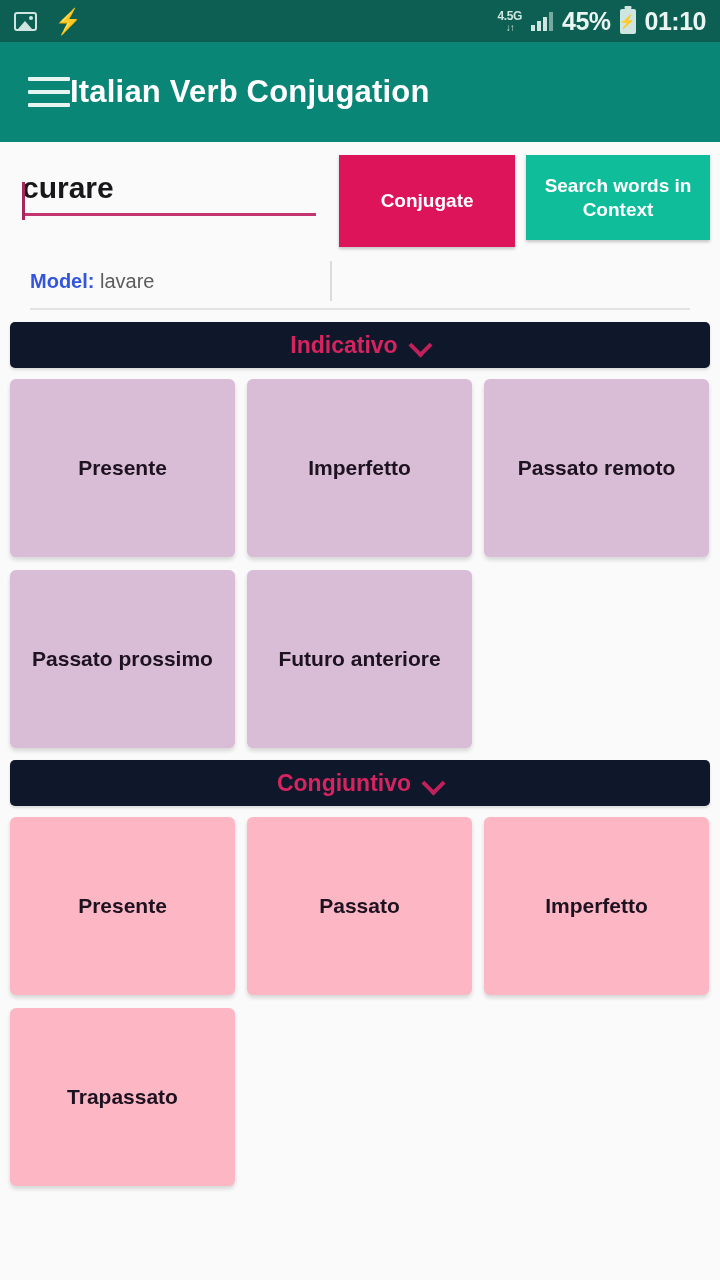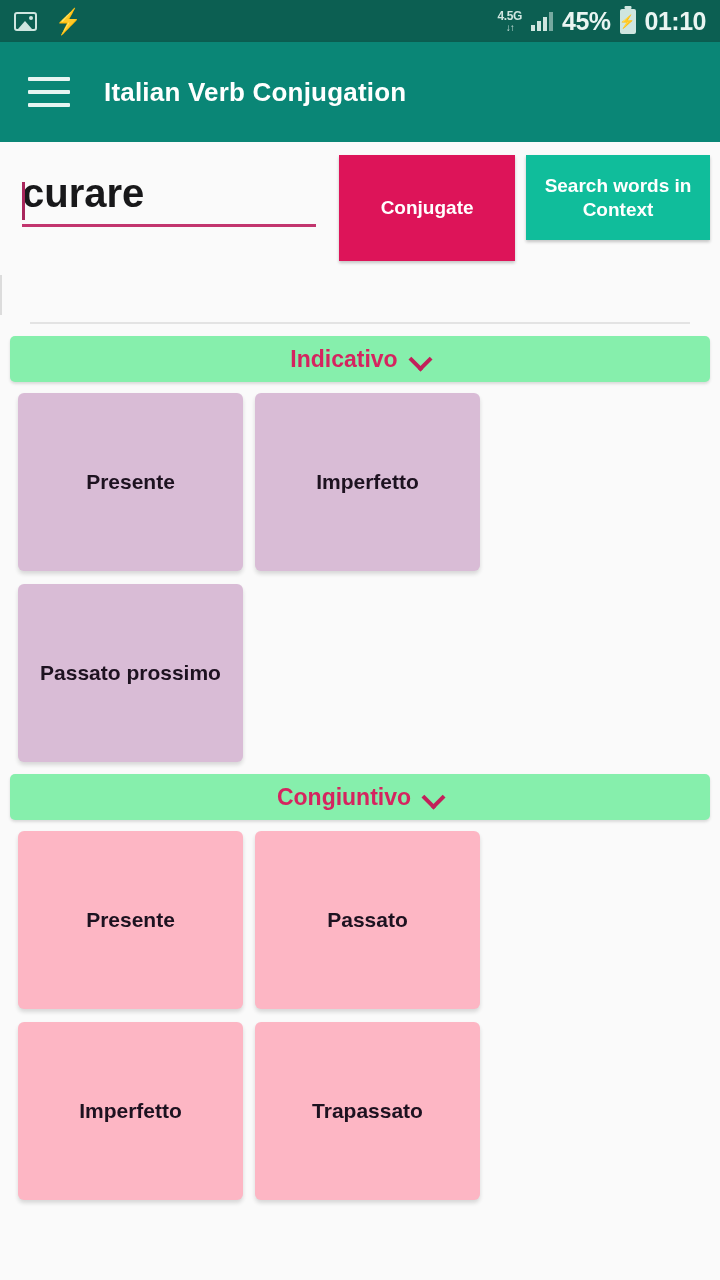--- a/index.html
+++ b/index.html
@@ -108,23 +108,22 @@
     flex: 0 0 auto;
   }
   .hamburger span {
     display: block;
     height: 4px;
     width: 100%;
     background: #e7f5f2;
     border-radius: 1px;
   }
   .app-title {
-    margin-left: 34px;
     color: #ffffff;
-    font-size: 26px;
+    font-size: 31px;
     font-weight: bold;
     letter-spacing: 0.2px;
   }
 
   
   .content {
     background: #fafafa;
     height: calc(1280px - 142px);
     overflow: hidden;
     position: relative;
@@ -140,21 +139,21 @@
     width: 320px;
     padding-left: 12px;
     padding-right: 12px;
     position: relative;
   }
   .verb-field {
     border: none;
     border-bottom: 3px solid #c2356e;
     background: transparent;
     font-family: "Liberation Sans", sans-serif;
-    font-size: 40px;
+    font-size: 30px;
     font-weight: bold;
     color: #18181a;
     width: 100%;
     padding: 16px 0 8px 0;
     outline: none;
     caret-color: #a8275c;
   }
   .caret {
     position: absolute;
     left: 12px;
@@ -174,21 +173,21 @@
     box-shadow: 0 2px 3px rgba(0,0,0,0.22);
     display: flex;
     align-items: center;
     justify-content: center;
     text-align: center;
     line-height: 1.25;
   }
   .btn-conjugate {
     background: #dd1459;
     width: 177px;
-    height: 106px;
+    height: 92px;
     margin-left: 11px;
   }
   .btn-context {
     background: #10bd9b;
     width: 185px;
     height: 85px;
     margin-left: 11px;
     padding: 0 10px;
   }
 
@@ -216,21 +215,21 @@
 
   .hr {
     height: 2px;
     background: #e3e3e3;
     margin: 11px 30px 0 30px;
   }
 
   
   .section-header {
     margin: 12px 10px 0 10px;
-    background: #86efac;
+    background: #0f172a;
     border-radius: 5px;
     height: 46px;
     display: flex;
     align-items: center;
     justify-content: center;
     gap: 13px;
     box-shadow: 0 2px 3px rgba(0,0,0,0.13);
     cursor: pointer;
   }
   .section-title {
@@ -251,21 +250,20 @@
     border-bottom: 4px solid #c2205a;
     transform: rotate(45deg);
   }
 
   .card-grid {
     display: flex;
     flex-wrap: wrap;
     padding: 0 10px;
     gap: 13px 12px;
     margin-top: 11px;
-    margin-left: 8px;
   }
   .tense-card {
     width: 225px;
     height: 178px;
     border-radius: 6px;
     display: flex;
     align-items: center;
     justify-content: center;
     text-align: center;
     font-size: 21px;
@@ -318,33 +316,39 @@
   <div class="search-row">
     <div class="verb-field-wrap">
       <span class="caret"></span>
       <input class="verb-field" type="text" value="curare" style="">
     </div>
     <button class="btn btn-conjugate">Conjugate</button>
     <button class="btn btn-context">Search words in Context</button>
   </div>
 
   <div class="meta-row">
+    <div class="meta-item first">
+      <span class="meta-key">Model:</span>
+      <span>lavare</span>
+    </div>
     <div class="meta-divider"></div>
   </div>
 
   <div class="hr"></div>
 
   <div class="section-header">
     <span class="section-title">Indicativo</span>
     <span class="chev"></span>
   </div>
   <div class="card-grid">
     <div class="tense-card indicativo">Presente</div>
     <div class="tense-card indicativo">Imperfetto</div>
+    <div class="tense-card indicativo">Passato remoto</div>
     <div class="tense-card indicativo">Passato prossimo</div>
+    <div class="tense-card indicativo">Futuro anteriore</div>
   </div>
 
   <div class="section-header">
     <span class="section-title">Congiuntivo</span>
     <span class="chev"></span>
   </div>
   <div class="card-grid">
     <div class="tense-card congiuntivo">Presente</div>
     <div class="tense-card congiuntivo">Passato</div>
     <div class="tense-card congiuntivo">Imperfetto</div>

